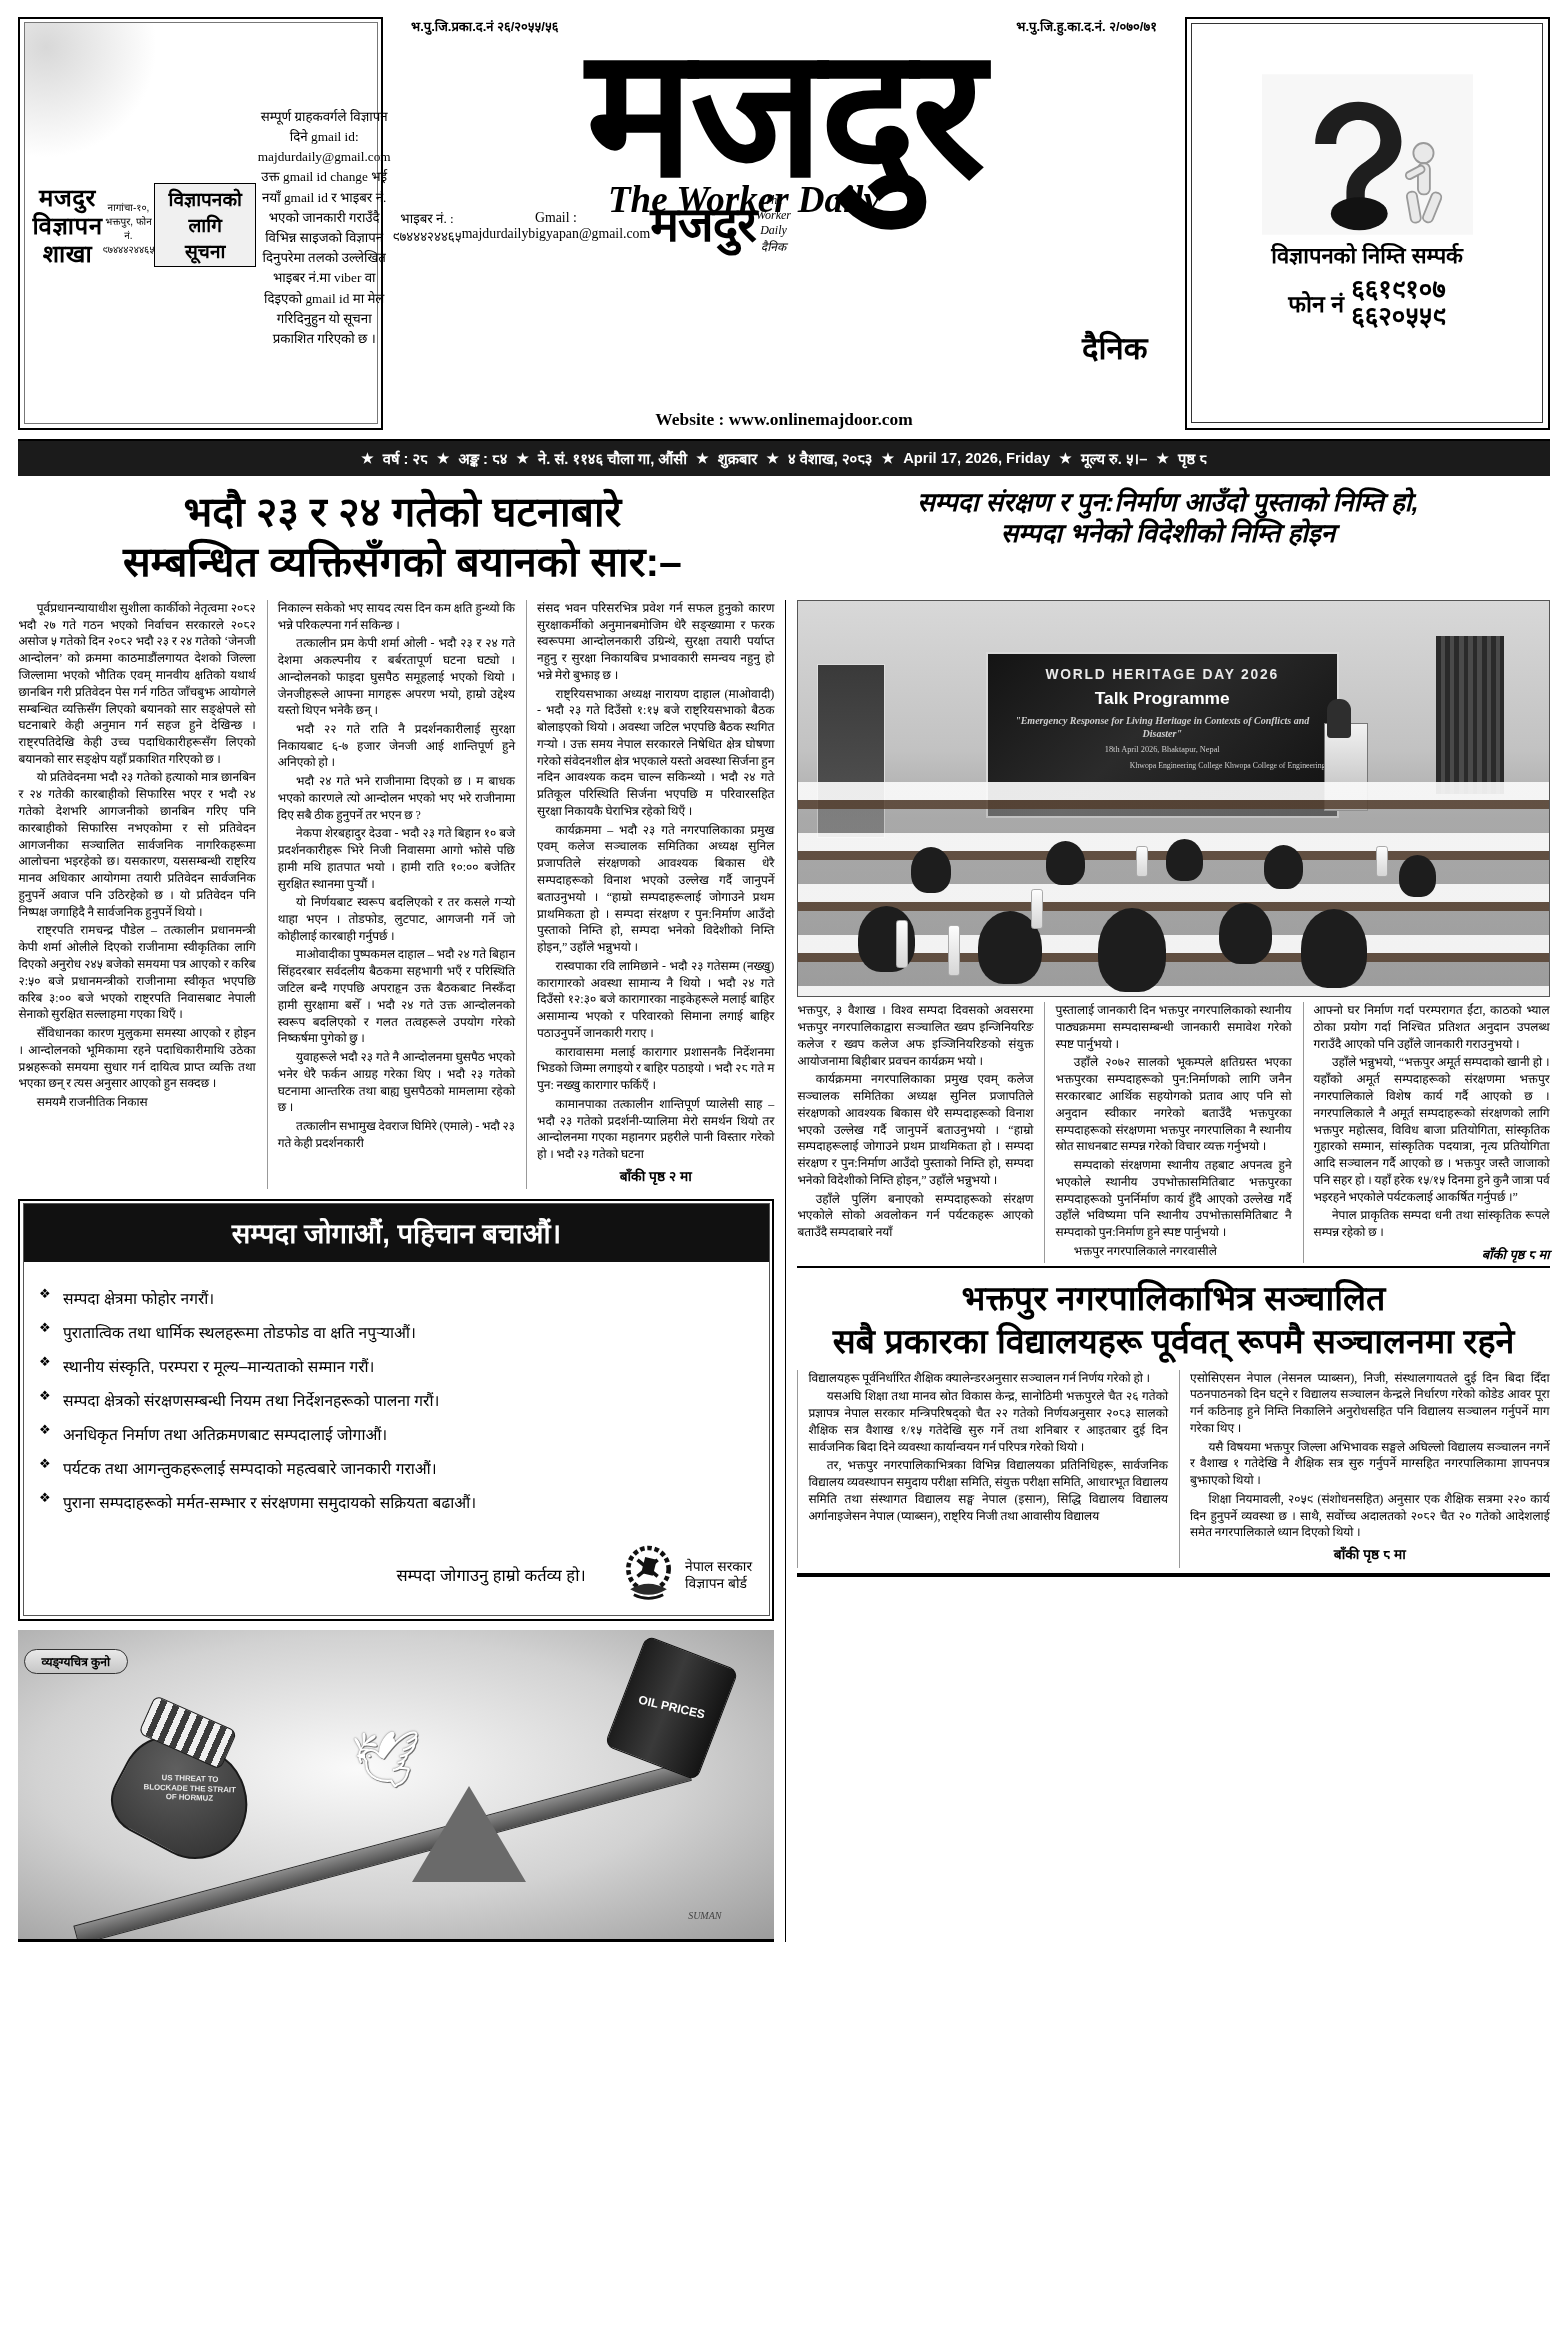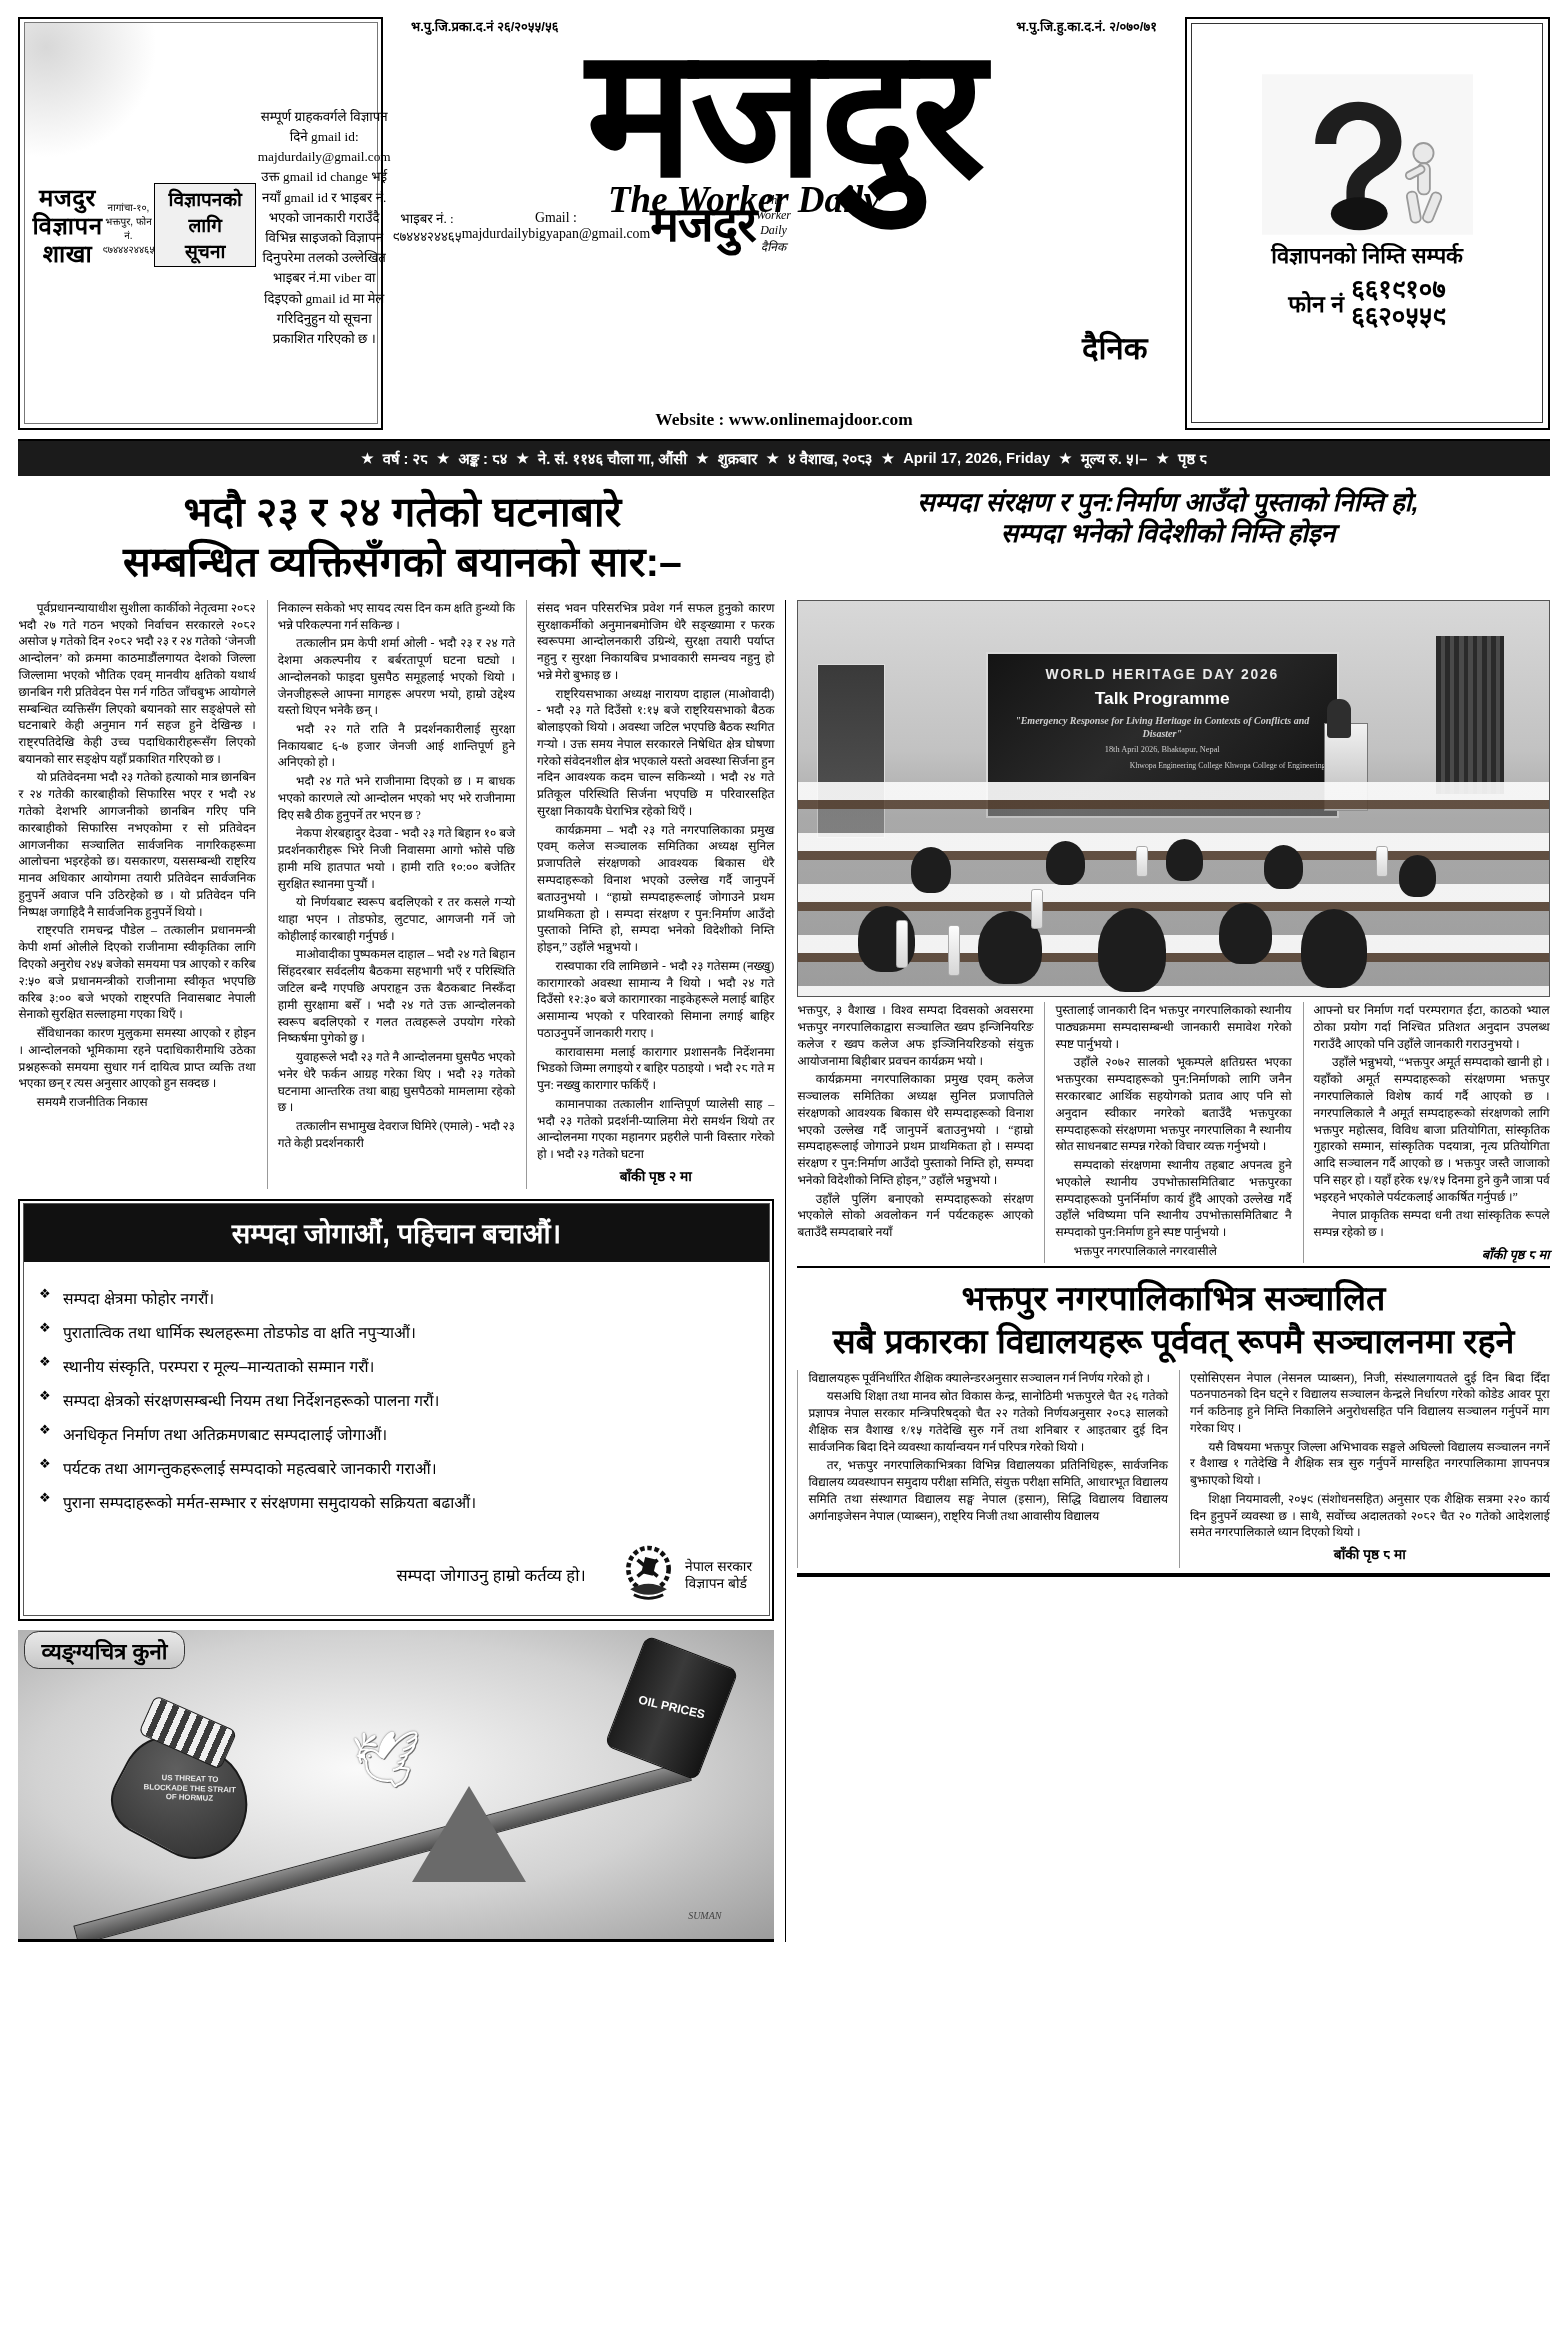--- a/index.html
+++ b/index.html
@@ -260,25 +260,25 @@
   }
   .sampada-foot { display:flex; align-items:center; justify-content:flex-end;
       gap: 9.2px; padding: 0 16.5px 11px 16.5px; }
   .sampada-slogan { font-family:"Liberation Sans",sans-serif; font-size:16.5px; font-weight:500; margin-right: 26px;}
   .emblem { width: 55px; height: 59px; }
   .gov-label { font-family:"Liberation Sans",sans-serif; font-size: 13.8px; line-height:1.25; font-weight:500;}
 
   
   .cartoon-wrap { margin-top: 9.2px; position: relative; }
   .cartoon-tag {
-    position: absolute; left: 5.5px; top: 1px; z-index: 3;
+    position: absolute; left: 5.5px; top: 19px; z-index: 3;
     background: linear-gradient(#e9e9e9,#c6c6c6);
     border: 1.8px solid #333; border-radius: 14.7px;
     font-family: "Liberation Sans", sans-serif;
-    font-weight: bold; font-size: 22px;
+    font-weight: bold; font-size: 12px;
     padding: 2.8px 16.5px;
   }
   .cartoon {
     position: relative; width: 100%; height: 312px;
     background: radial-gradient(ellipse at 45% 45%, #fafafa 0%, #d2d2d2 55%, #9c9c9c 100%);
     border-bottom: 3.7px solid #000; overflow:hidden;
   }
   .seesaw-plank {
     position:absolute; left: 6%; bottom: 84px; width: 84%; height: 20px;
     background: linear-gradient(#8c8c8c,#4c4c4c);

